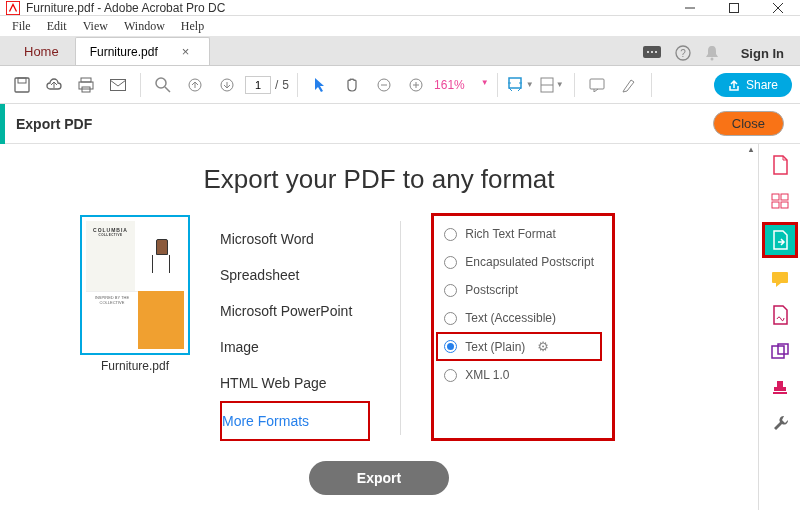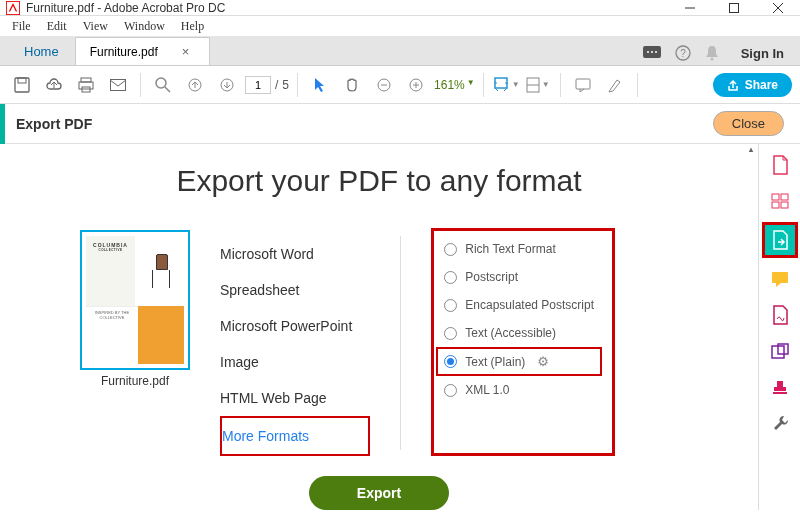--- a/index.html
+++ b/index.html
@@ -10,47 +10,47 @@
 .titlebar .appicon { width: 14px; height: 14px; margin: 0 6px; }
 .titlebar .title { font-size: 12px; color: #333; flex: 1; }
 .titlebar .winbtn { width: 44px; height: 28px; display: flex; align-items: center; justify-content: center; font-size: 12px; color: #333; }
 
 
 .menubar { height: 20px; display: flex; align-items: center; padding: 0 4px; font-size: 12px; color: #333; }
 .menubar .menuitem { padding: 2px 8px; font-family: Liberation Serif, serif; }
 
 
 .tabstrip { height: 30px; background: #e5e5e5; display: flex; align-items: flex-end; padding: 0 8px; border-bottom: 1px solid #ccc; }
-.tabstrip .lefttab { padding: 6px 16px; font-size: 13px; color: #0369a1; }
+.tabstrip .lefttab { padding: 6px 16px; font-size: 13px; color: #7f1d1d; }
 .tabstrip .doctab { background: #fff; padding: 6px 20px 6px 14px; font-size: 12px; border: 1px solid #ccc; border-bottom: none; border-radius: 2px 2px 0 0; display: flex; align-items: center; gap: 24px; }
 .tabstrip .doctab .close { font-size: 13px; color: #666; }
 .tabstrip .spacer { flex: 1; }
 .tabstrip .righticons { display: flex; align-items: center; padding-bottom: 4px; gap: 14px; font-size: 14px; color: #555; }
 .tabstrip .signin { font-weight: 600; font-size: 13px; color: #333; padding: 0 8px; }
 
 
 .toolbar { height: 38px; display: flex; align-items: center; padding: 0 8px; gap: 4px; border-bottom: 1px solid #ddd; }
 .toolbar .tbtn { width: 28px; height: 28px; display: flex; align-items: center; justify-content: center; color: #555; }
 .toolbar .sep { width: 1px; height: 24px; background: #ddd; margin: 0 4px; }
 .toolbar .pagectrl { display: flex; align-items: center; gap: 4px; font-size: 12px; color: #555; }
 .toolbar .pagectrl input { width: 26px; height: 18px; border: 1px solid #ccc; text-align: center; font-size: 11px; }
-.toolbar .zoom { font-size: 12px; color: #4d7c0f; display: flex; align-items: flex-start; gap: 2px; }
+.toolbar .zoom { font-size: 12px; color: #ec4899; display: flex; align-items: flex-start; gap: 16px; }
 .toolbar .flex { flex: 1; }
-.toolbar .sharebtn { background: #00a8e1; color: #fff; border-radius: 14px; padding: 5px 14px; font-size: 12px; display: flex; align-items: center; gap: 6px; font-weight: bold; }
+.toolbar .sharebtn { background: #00a8e1; color: #fff; border-radius: 14px; padding: 5px 14px; font-size: 12px; display: flex; align-items: center; gap: 6px; }
 
 
 .panelhdr { height: 40px; display: flex; align-items: center; padding: 0 16px; border-bottom: 1px solid #e0e0e0; }
 .panelhdr .accent { width: 5px; height: 40px; background: #00b4a0; position: absolute; left: 0; }
 .panelhdr .title { font-size: 14px; font-weight: 600; color: #333; }
-.panelhdr .closebtn { margin-left: auto; border: 1px solid #aaa; border-radius: 14px; padding: 4px 18px; font-size: 13px; color: #333; background: #fdba74; }
+.panelhdr .closebtn { margin-left: auto; border: 1px solid #aaa; border-radius: 14px; padding: 4px 18px; font-size: 13px; color: #333; background: #f97316; }
 
 
 .main { display: flex; height: 366px; }
 .content { flex: 1; padding: 20px 30px 0 30px; overflow: hidden; position: relative; }
-.heading { text-align: center; font-size: 30px; font-weight: 400; color: #333; margin-bottom: 32px; }
+.heading { text-align: center; font-size: 26px; font-weight: 400; color: #333; margin-bottom: 20px; }
 
 .exportbody { display: flex; gap: 30px; margin-left: 50px; }
 .thumb-col { text-align: center; }
 .thumb { width: 110px; height: 140px; border: 2px solid #00a8e1; background: #fff; position: relative; margin-bottom: 4px; }
 .thumb .inner { position: absolute; inset: 4px; display: flex; flex-direction: column; }
 .thumb .top { flex: 1.2; display:flex; }
 .thumb .topL { flex:1; background:#f5f5f0; font-size:5px; letter-spacing:1px; text-align:center; padding-top:6px; color:#333; font-weight:600;}
 .thumb .topR { flex:1; display:flex; align-items:center; justify-content:center; }
 .thumb .chair { width:20px; height:34px; position:relative; }
 .thumb .chair::before { content:""; position:absolute; top:0; left:6px; width:10px; height:14px; border:1px solid #333; border-radius:2px 2px 0 0; background:#8b5a3c;}
@@ -67,21 +67,21 @@
 .vline { width: 1px; background: #ddd; margin: 6px 0; }
 
 .options-col { padding-top: 2px; border: 3px solid #c00; padding: 4px 18px 4px 10px; margin-top:-2px; }
 .opt { display: flex; align-items: center; gap: 8px; padding: 7px 0; font-size: 12px; color: #555; white-space: nowrap; }
 .opt .radio { width: 13px; height: 13px; border: 1.5px solid #888; border-radius: 50%; display: flex; align-items: center; justify-content: center; }
 .opt.selected { border: 2px solid #c00; padding: 5px 6px; margin: 0 -8px; }
 .opt.selected .radio { border-color: #2680eb; }
 .opt.selected .radio::after { content: ""; width: 7px; height: 7px; background: #2680eb; border-radius: 50%; }
 .opt .gear { margin-left: 4px; color: #888; font-size: 13px; }
 
-.exportbtn { display: block; margin: 20px auto 0; background: #4d7c0f; color: #fff; border: none; border-radius: 18px; padding: 9px 48px; font-size: 14px; font-weight: 600; }
+.exportbtn { display: block; margin: 20px auto 0; background: #737373; color: #fff; border: none; border-radius: 18px; padding: 9px 48px; font-size: 14px; font-weight: 600; }
 
 
 .rightrail { width: 42px; border-left: 1px solid #ddd; display: flex; flex-direction: column; align-items: center; padding-top: 6px; gap: 6px; background:#fff;}
 .railbtn { width: 30px; height: 30px; display: flex; align-items: center; justify-content: center; font-size: 16px; }
 .railbtn.active { background: #00c4b3; border: 3px solid #c00; width:36px; height:36px;}
 
 
 .scrollstub { position:absolute; top:0; right:-1px; width:16px; height:100%; }
 .scrollstub .up { position:absolute; top:0; width:16px; height:16px; font-size:9px; color:#666; text-align:center;}
 svg { display:block; }
@@ -316,25 +316,25 @@
 
       <div class="vline"></div>
 
       <div class="options-col">
         <div class="opt">
             <span class="radio"></span>
             <span>Rich Text Format</span>
           </div>
         <div class="opt">
             <span class="radio"></span>
+            <span>Encapsulated Postscript</span>
+          </div>
+        <div class="opt">
+            <span class="radio"></span>
             <span>Postscript</span>
-          </div>
-        <div class="opt">
-            <span class="radio"></span>
-            <span>Encapsulated Postscript</span>
           </div>
         <div class="opt">
             <span class="radio"></span>
             <span>Text (Accessible)</span>
           </div>
         <div class="opt selected">
             <span class="radio"></span>
             <span>Text (Plain)</span>
             <span class="gear">⚙</span>
           </div>

